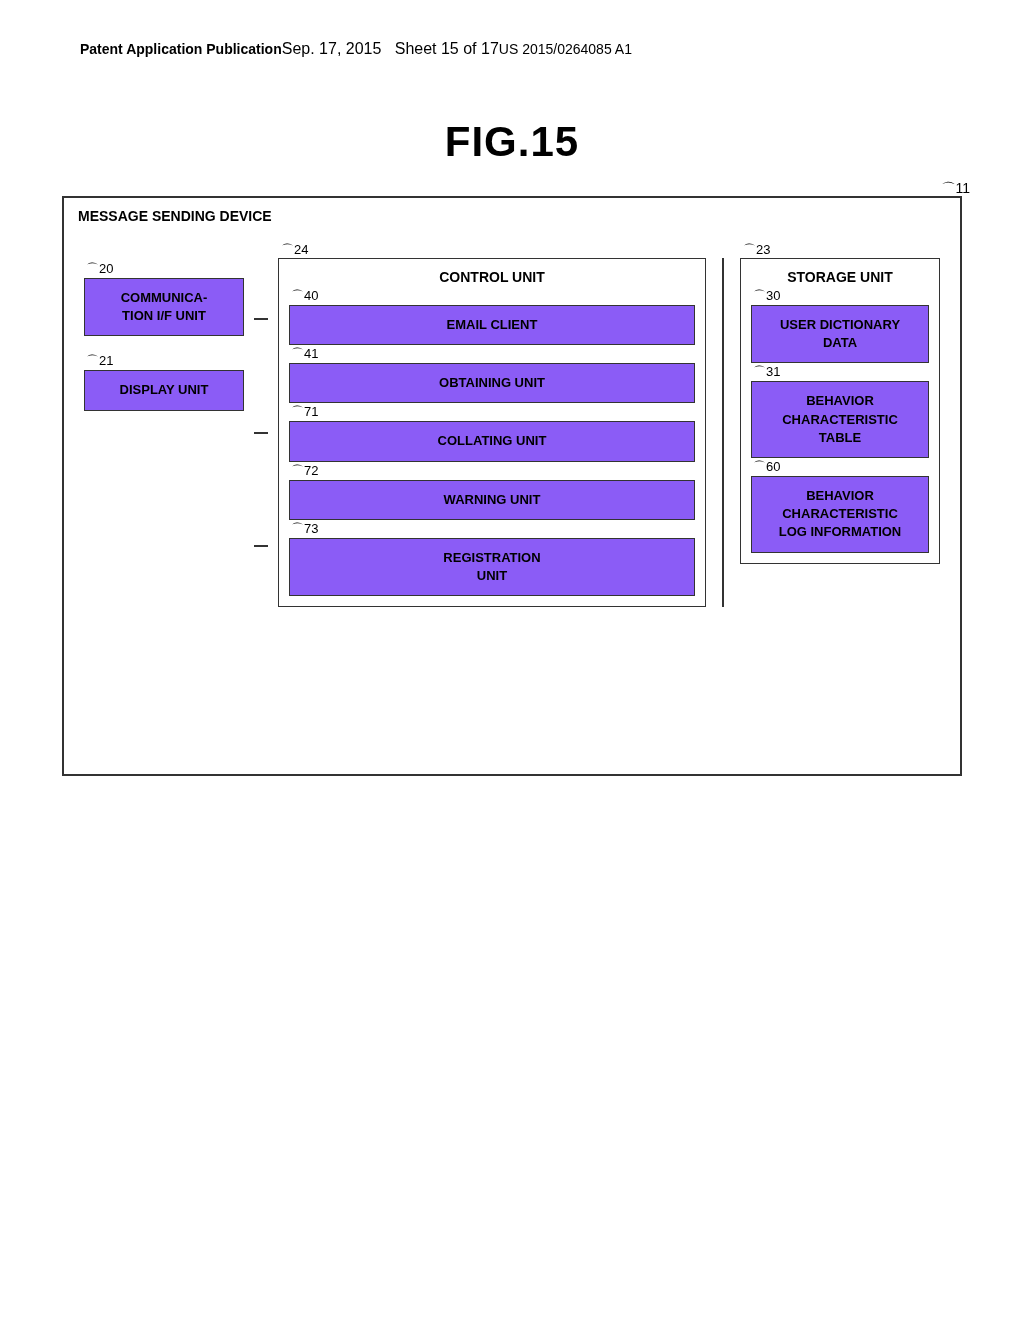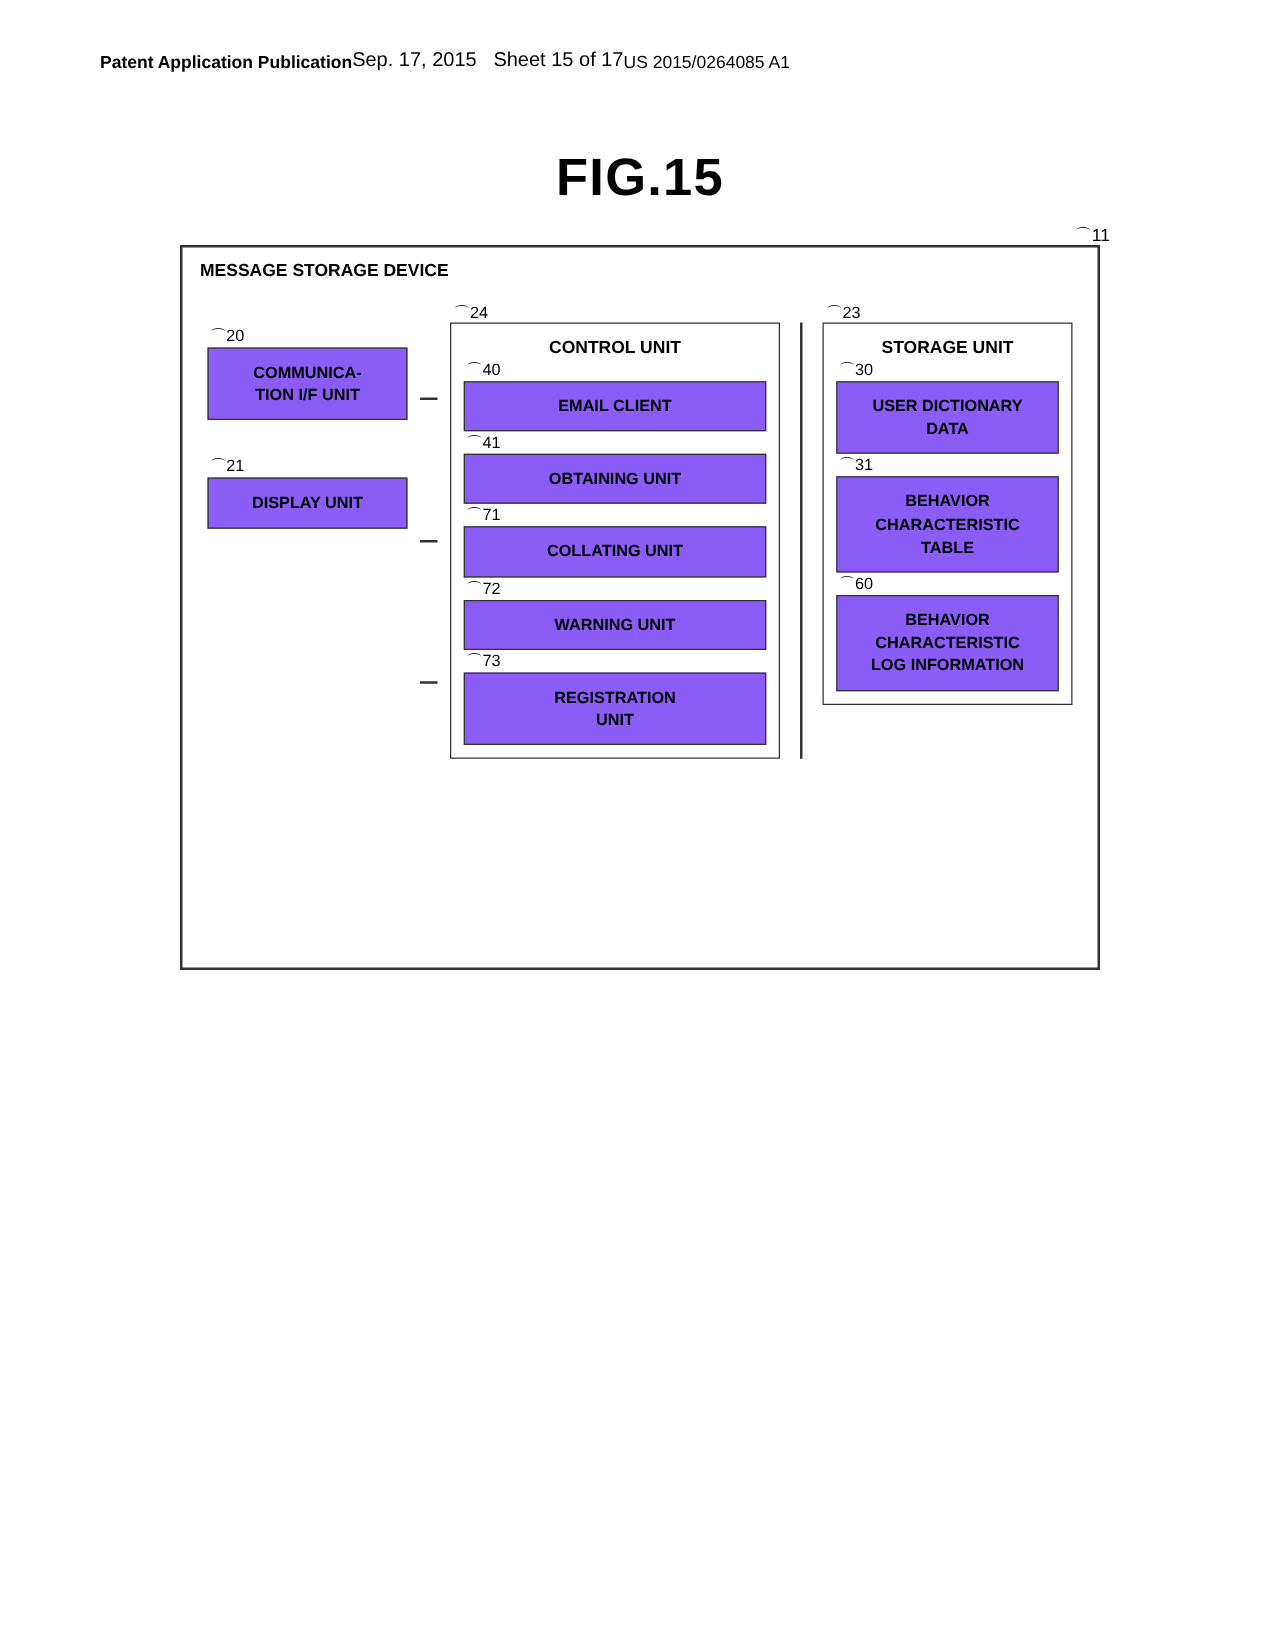--- a/index.html
+++ b/index.html
@@ -43,21 +43,21 @@
       text-align: center;
       font-size: 42px;
       font-weight: bold;
       margin: 40px 0 30px 0;
       letter-spacing: 1px;
     }
 
     
     .diagram-area {
       margin: 16px auto;
-      width: 736px;
+      width: 900px;
       position: relative;
     }
 
     
     .outer-box {
       border: 2px solid #333;
       position: relative;
       width: 100%;
       padding: 20px 20px 30px 20px;
       min-height: 580px;
@@ -81,21 +81,21 @@
       display: flex;
       margin-top: 40px;
       gap: 10px;
       align-items: flex-start;
     }
 
     
     .col-left {
       display: flex;
       flex-direction: column;
-      gap: 28px;
+      gap: 16px;
       width: 160px;
       flex-shrink: 0;
       margin-top: 10px;
     }
 
     
     .col-middle {
       flex: 1;
       position: relative;
     }
@@ -188,21 +188,21 @@
   <div class="fig-title">FIG.15</div>
 
   <div class="diagram-area">
 
     <div class="outer-box">
 
       <span class="outer-box-ref">
         ⌒<span>11</span>
       </span>
 
-      <div class="outer-box-label">MESSAGE STORAGE DEVICE</div>
+      <div class="outer-box-label">MESSAGE SENDING DEVICE</div>
 
       <div class="inner-layout">
 
         <div class="col-left">
 
           <div style="position:relative; margin-top:10px;">
             <span class="ref-label">⌒20</span>
             <div class="unit-box">COMMUNICA-<br>TION I/F UNIT</div>
           </div>
 

